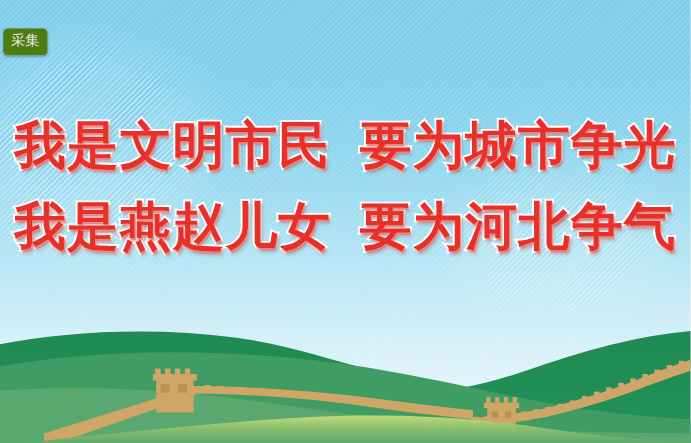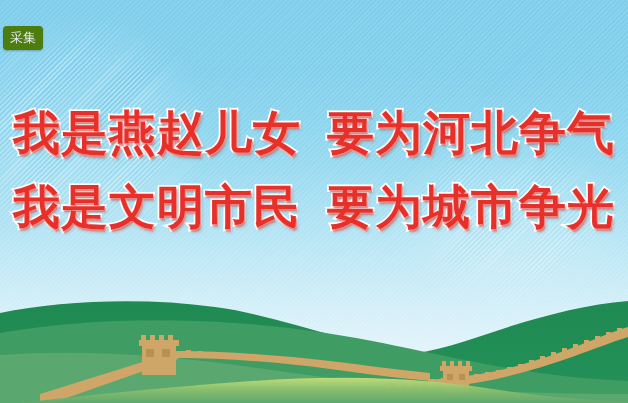--- a/index.html
+++ b/index.html
@@ -259,19 +259,19 @@
           <rect x="459" y="81" width="6" height="6" fill="#b8924f"></rect>
         </g>
       </g>
 
       <path d="M20,110 C70,104 130,98 200,92 C270,86 330,83 392,86
                C440,88 480,94 520,100 C560,105 600,108 628,109 L628,110 L20,110 Z" fill="url(#gHighlight)" opacity="0.95"></path>
     </svg>
   </div>
 
   <div class="slogan">
+    <span class="line"><span>我是文明市民</span><span class="gap"></span><span>要为城市争光</span></span>
     <span class="line"><span>我是燕赵儿女</span><span class="gap"></span><span>要为河北争气</span></span>
-    <span class="line"><span>我是文明市民</span><span class="gap"></span><span>要为城市争光</span></span>
   </div>
 
   <div class="capture-btn">采集</div>
 
 </div>
 
 </body></html>

